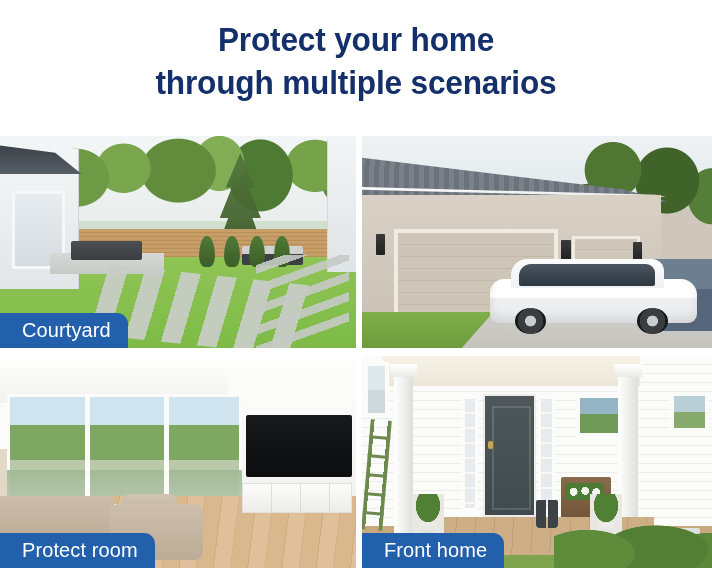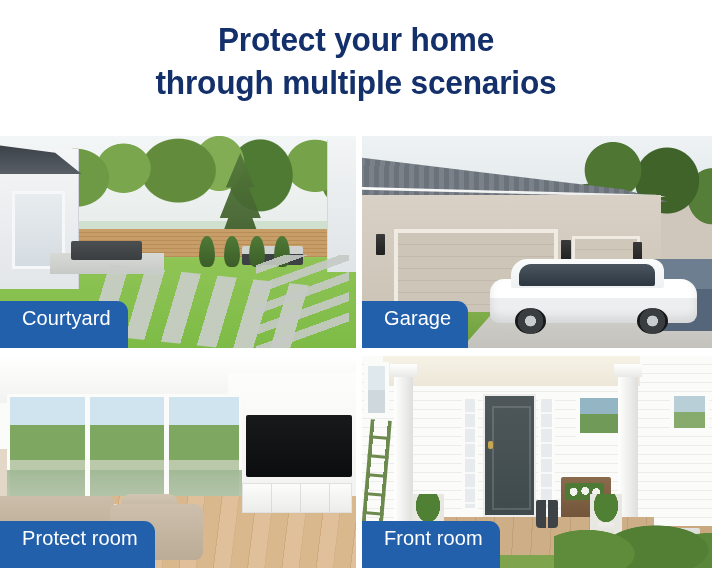--- a/index.html
+++ b/index.html
@@ -62,21 +62,21 @@
   }
 
   
   .badge {
     position: absolute;
     left: 0;
     bottom: 0;
     height: 35px;
     display: flex;
     align-items: center;
-    padding: 0 17px 12px 22px;
+    padding: 0 17px 0 22px;
     background: #2360ab;
     color: #ffffff;
     font-size: 20px;
     line-height: 35px;
     border-top-right-radius: 11px;
     border-bottom-right-radius: 0;
     white-space: nowrap;
     letter-spacing: 0.1px;
   }
 
@@ -466,21 +466,20 @@
         <div class="drive"></div>
         <div class="suv2"></div>
         <div class="suv">
           <div class="suv-body"></div>
           <div class="suv-top"></div>
           <div class="suv-glass"></div>
           <div class="wheel" style="left:12%;"></div>
           <div class="wheel" style="right:14%;"></div>
         </div>
       </div>
-      <div class="badge">Garage</div>
     </div>
 
     <div class="tile">
       <div class="scene sc-liv">
         <div class="ceil"></div>
         <div class="wall3"></div>
         <div class="glass-wall"></div>
         <div class="water"></div>
         <div class="mullion" style="left:24%;"></div>
         <div class="mullion" style="left:46%;"></div>
@@ -511,17 +510,17 @@
         <div class="col" style="left:9%;"></div>
         <div class="col" style="left:72%;"></div>
         <div class="deck"></div>
         <div class="plant" style="left:14%;"></div>
         <div class="plant" style="left:64%;"></div>
         <div class="boots"></div>
         <div class="ladder"></div>
         <div class="bucket"></div>
         <div class="hedge"></div>
       </div>
-      <div class="badge">Front room</div>
+      <div class="badge">Front home</div>
     </div>
 
   </div>
 </div>
 
 </body></html>

